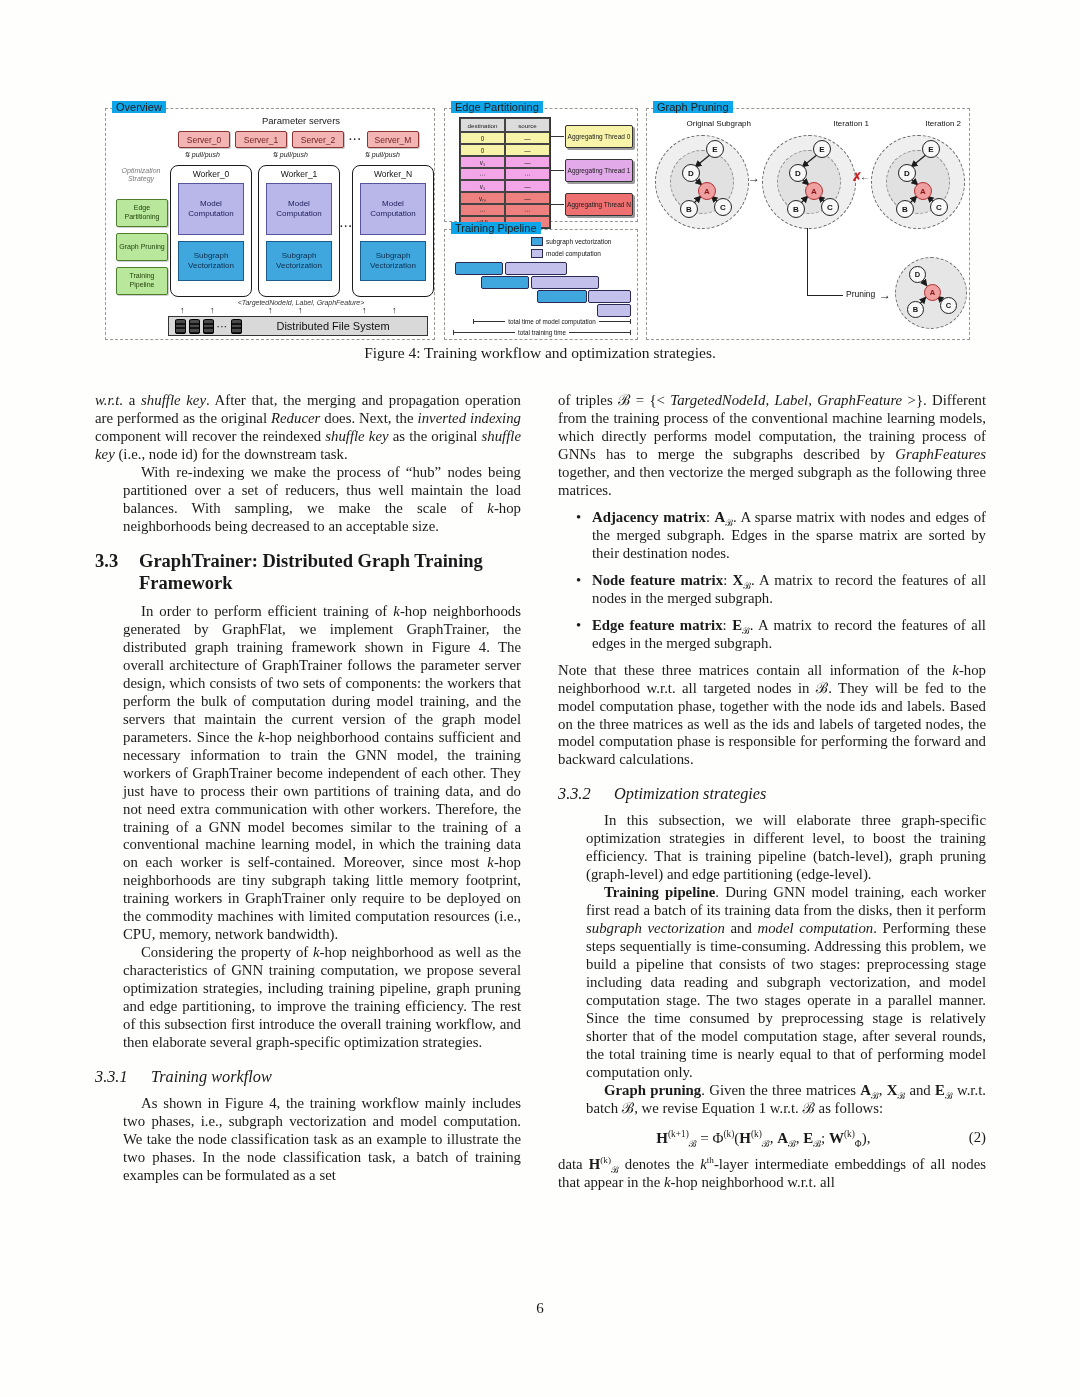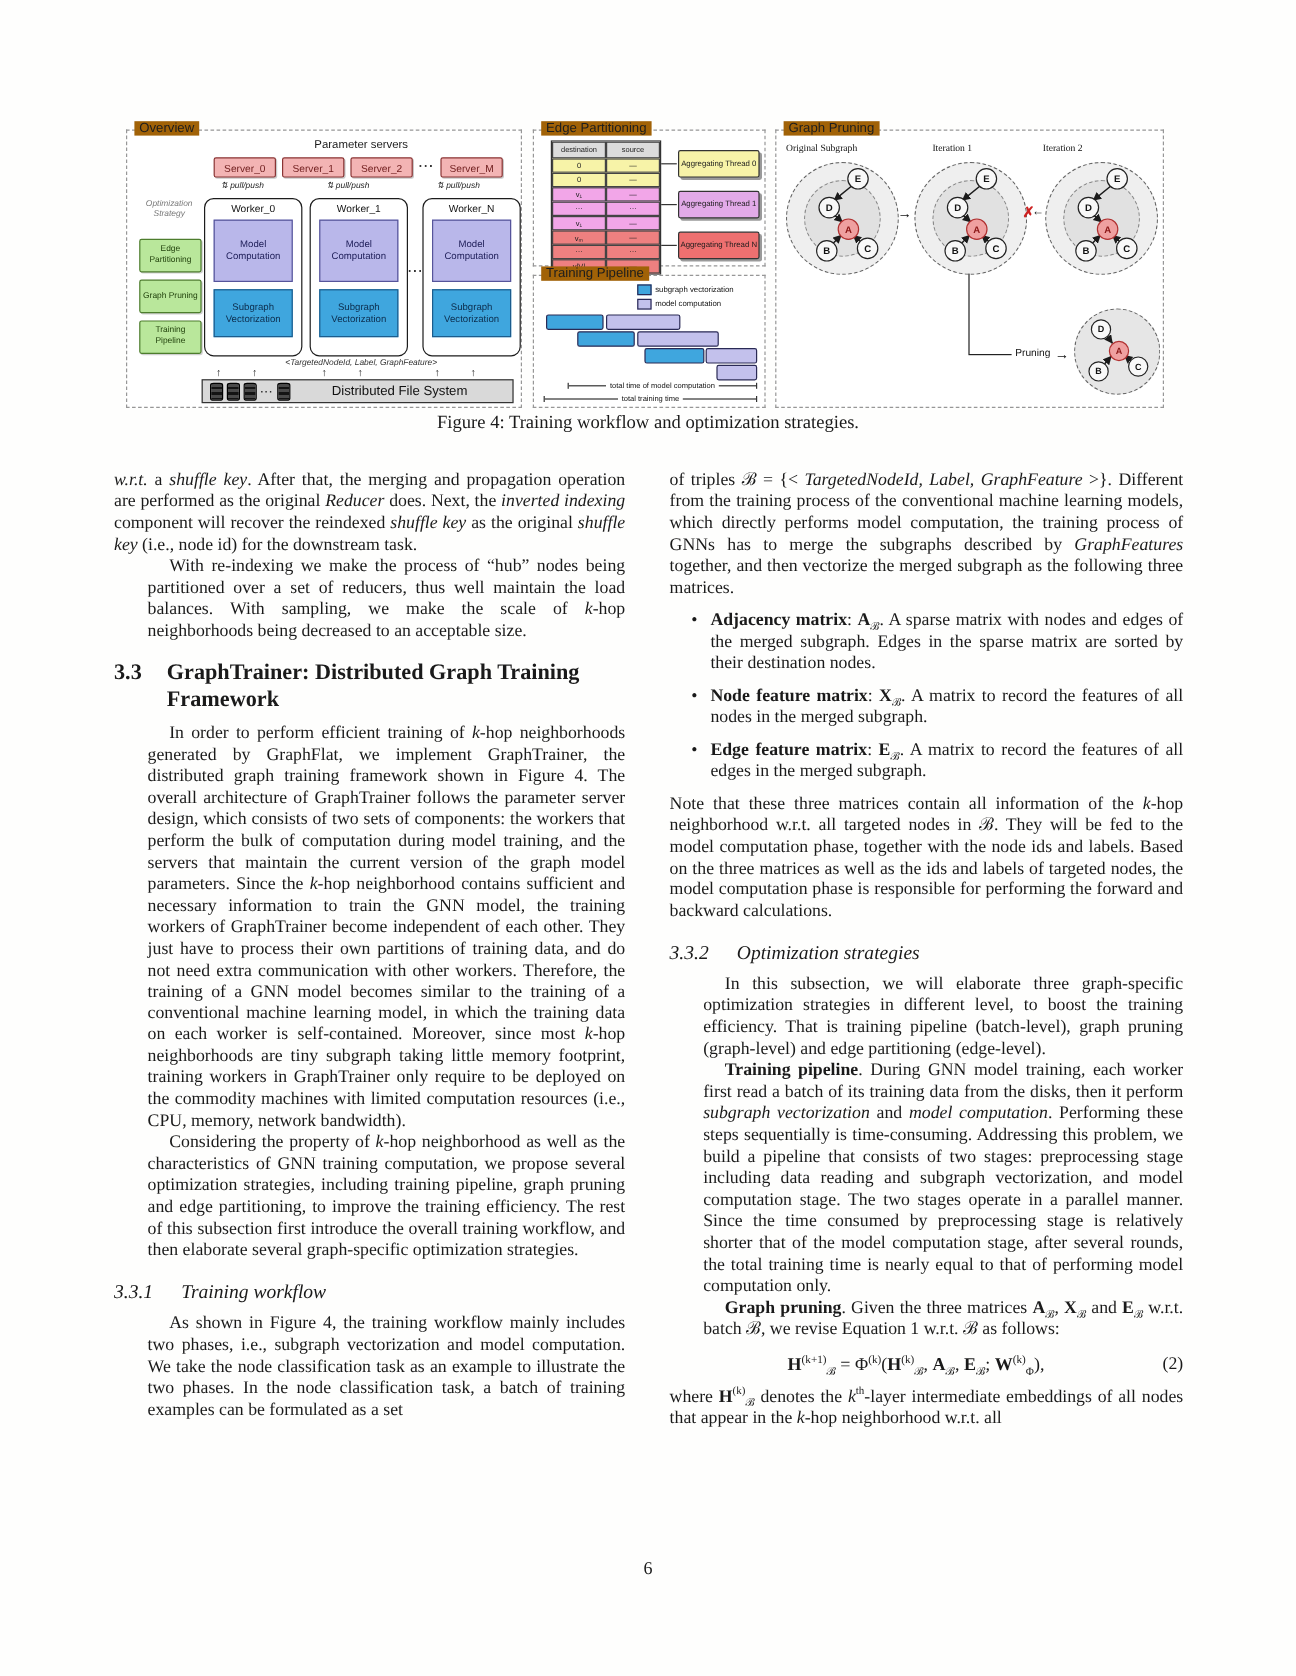--- a/index.html
+++ b/index.html
@@ -1,21 +1,21 @@
 <!DOCTYPE html>
 <html><head>
 <meta charset="utf-8">
 <style>
   html,body{margin:0;padding:0;background:#888;}
   .page{position:relative;width:1080px;height:1397px;background:#fefefdf5;background:#fefefd;
         font-family:"Liberation Serif",serif;color:#1a1a1a;overflow:hidden;margin:0 auto;}
   
   .fig *{font-family:"Liberation Sans",sans-serif;}
   .panel{position:absolute;border:1.2px dashed #979797;background:#fff;}
-  .ptitle{position:absolute;top:-8px;left:6px;background:#a16207;padding:0 4px;font-size:11px;color:#1d1d1d;white-space:nowrap;}
+  .ptitle{position:absolute;top:-8px;left:6px;background:#0ea5e9;padding:0 4px;font-size:11px;color:#1d1d1d;white-space:nowrap;}
   .abs{position:absolute;}
   .ctr{text-align:center;}
   
   .srv{width:50px;height:15px;background:#f3b4b4;border:1px solid #8a3434;border-radius:2px;
        color:#6e1c1c;font-size:8.5px;display:flex;align-items:center;justify-content:center;box-shadow:1px 1px 0 #c9c9c9;}
   .dots{font-size:10px;font-weight:bold;color:#222;letter-spacing:1px;}
   .pullpush{font-size:7px;font-style:italic;color:#222;}
   .worker{position:absolute;width:80px;height:130px;border:1.5px solid #1c1c1c;border-radius:8px;background:#fff;}
   .wtitle{position:absolute;top:3px;left:0;width:100%;text-align:center;font-size:8.5px;color:#111;}
   .mbox{position:absolute;left:7px;top:17px;width:64px;height:50px;background:#b9b7ea;border:1px solid #56549a;
@@ -45,21 +45,21 @@
   .bar{position:absolute;height:11px;border:1px solid #2a2a55;border-radius:2px;}
   .bar-b{background:#3fa6de;} .bar-m{background:#c3c1ec;}
   .legrow{display:flex;align-items:center;gap:3px;margin-bottom:3px;}
   .sw{width:10px;height:7px;border:0.8px solid #2a2a55;}
   .leglab{font-size:6.5px;color:#111;}
   .measure{position:absolute;display:flex;align-items:center;font-size:6.3px;color:#111;}
   .measure .ln{flex:1;border-top:0.9px solid #333;}
   .measure .lab{margin:0 3px;white-space:nowrap;}
   .measure::before,.measure::after{content:"";width:1px;height:5px;background:#333;}
   
-  .stage{position:absolute;font-size:8px;color:#111;text-align:left;font-family:Liberation Serif, serif;}
+  .stage{position:absolute;font-size:8px;color:#111;text-align:right;}
   .cl{position:absolute;width:92px;height:92px;border-radius:50%;border:1.1px dashed #666;background:#efefef;}
   .cl .inner{position:absolute;left:14px;top:14px;width:62px;height:62px;border-radius:50%;border:1px dashed #8a8a8a;background:#e1e1e1;}
   .nd{position:absolute;width:16px;height:16px;border-radius:50%;border:1.3px solid #222;background:#f8f8f8;
       font-size:8px;font-weight:bold;display:flex;align-items:center;justify-content:center;color:#111;}
   .nd.red{background:#efa0a0;border-color:#b03030;color:#8a1515;}
   .edges{position:absolute;left:0;top:0;}
   .flowarr{font-size:12px;font-weight:bold;color:#111;}
   .cross{font-size:12px;font-weight:bold;color:#cc2222;}
   .vline{position:absolute;border-left:1.4px solid #222;}
   .hline{position:absolute;border-top:1.4px solid #222;}
@@ -336,17 +336,17 @@
       <span>3.3.2</span>
       <span>Optimization strategies</span>
     </h3>
     <p class="para indent"><span>In this subsection, we will elaborate three graph-specific optimization strategies in different level, to boost the training efficiency. That is training pipeline (batch-level), graph pruning (graph-level) and edge partitioning (edge-level).</span></p>
     <p class="para indent"><span class="rs-b">Training pipeline</span><span>. During GNN model training, each worker first read a batch of its training data from the disks, then it perform </span><span class="rs-i">subgraph vectorization</span><span> and </span><span class="rs-i">model computation</span><span>. Performing these steps sequentially is time-consuming. Addressing this problem, we build a pipeline that consists of two stages: preprocessing stage including data reading and subgraph vectorization, and model computation stage. The two stages operate in a parallel manner. Since the time consumed by preprocessing stage is relatively shorter that of the model computation stage, after several rounds, the total training time is nearly equal to that of performing model computation only.</span></p>
     <p class="para indent"><span class="rs-b">Graph pruning</span><span>. Given the three matrices </span><span class="rs-b">A</span><span class="rs-sub">ℬ</span><span>, </span><span class="rs-b">X</span><span class="rs-sub">ℬ</span><span> and </span><span class="rs-b">E</span><span class="rs-sub">ℬ</span><span> w.r.t. batch ℬ, we revise Equation 1 w.r.t. ℬ as follows:</span></p>
     <div class="eqrow">
       <span class="eq"><span class="rs-b">H</span><span class="rs-sup">(k+1)</span><span class="rs-sub">ℬ</span><span> = Φ</span><span class="rs-sup">(k)</span><span>(</span><span class="rs-b">H</span><span class="rs-sup">(k)</span><span class="rs-sub">ℬ</span><span>, </span><span class="rs-b">A</span><span class="rs-sub">ℬ</span><span>, </span><span class="rs-b">E</span><span class="rs-sub">ℬ</span><span>; </span><span class="rs-b">W</span><span class="rs-sup">(k)</span><span class="rs-sub">Φ</span><span>),</span></span>
       <span>(2)</span>
     </div>
-    <p class="para"><span>where </span><span class="rs-b">H</span><span class="rs-sup">(k)</span><span class="rs-sub">ℬ</span><span> denotes the </span><span class="rs-i">k</span><span class="rs-sup">th</span><span>-layer intermediate embeddings of all nodes that appear in the </span><span class="rs-i">k</span><span>-hop neighborhood w.r.t. all</span></p>
+    <p class="para"><span>data </span><span class="rs-b">H</span><span class="rs-sup">(k)</span><span class="rs-sub">ℬ</span><span> denotes the </span><span class="rs-i">k</span><span class="rs-sup">th</span><span>-layer intermediate embeddings of all nodes that appear in the </span><span class="rs-i">k</span><span>-hop neighborhood w.r.t. all</span></p>
   </div>
 
   <div class="pageno">6</div>
 </div>
 
 </body></html>

